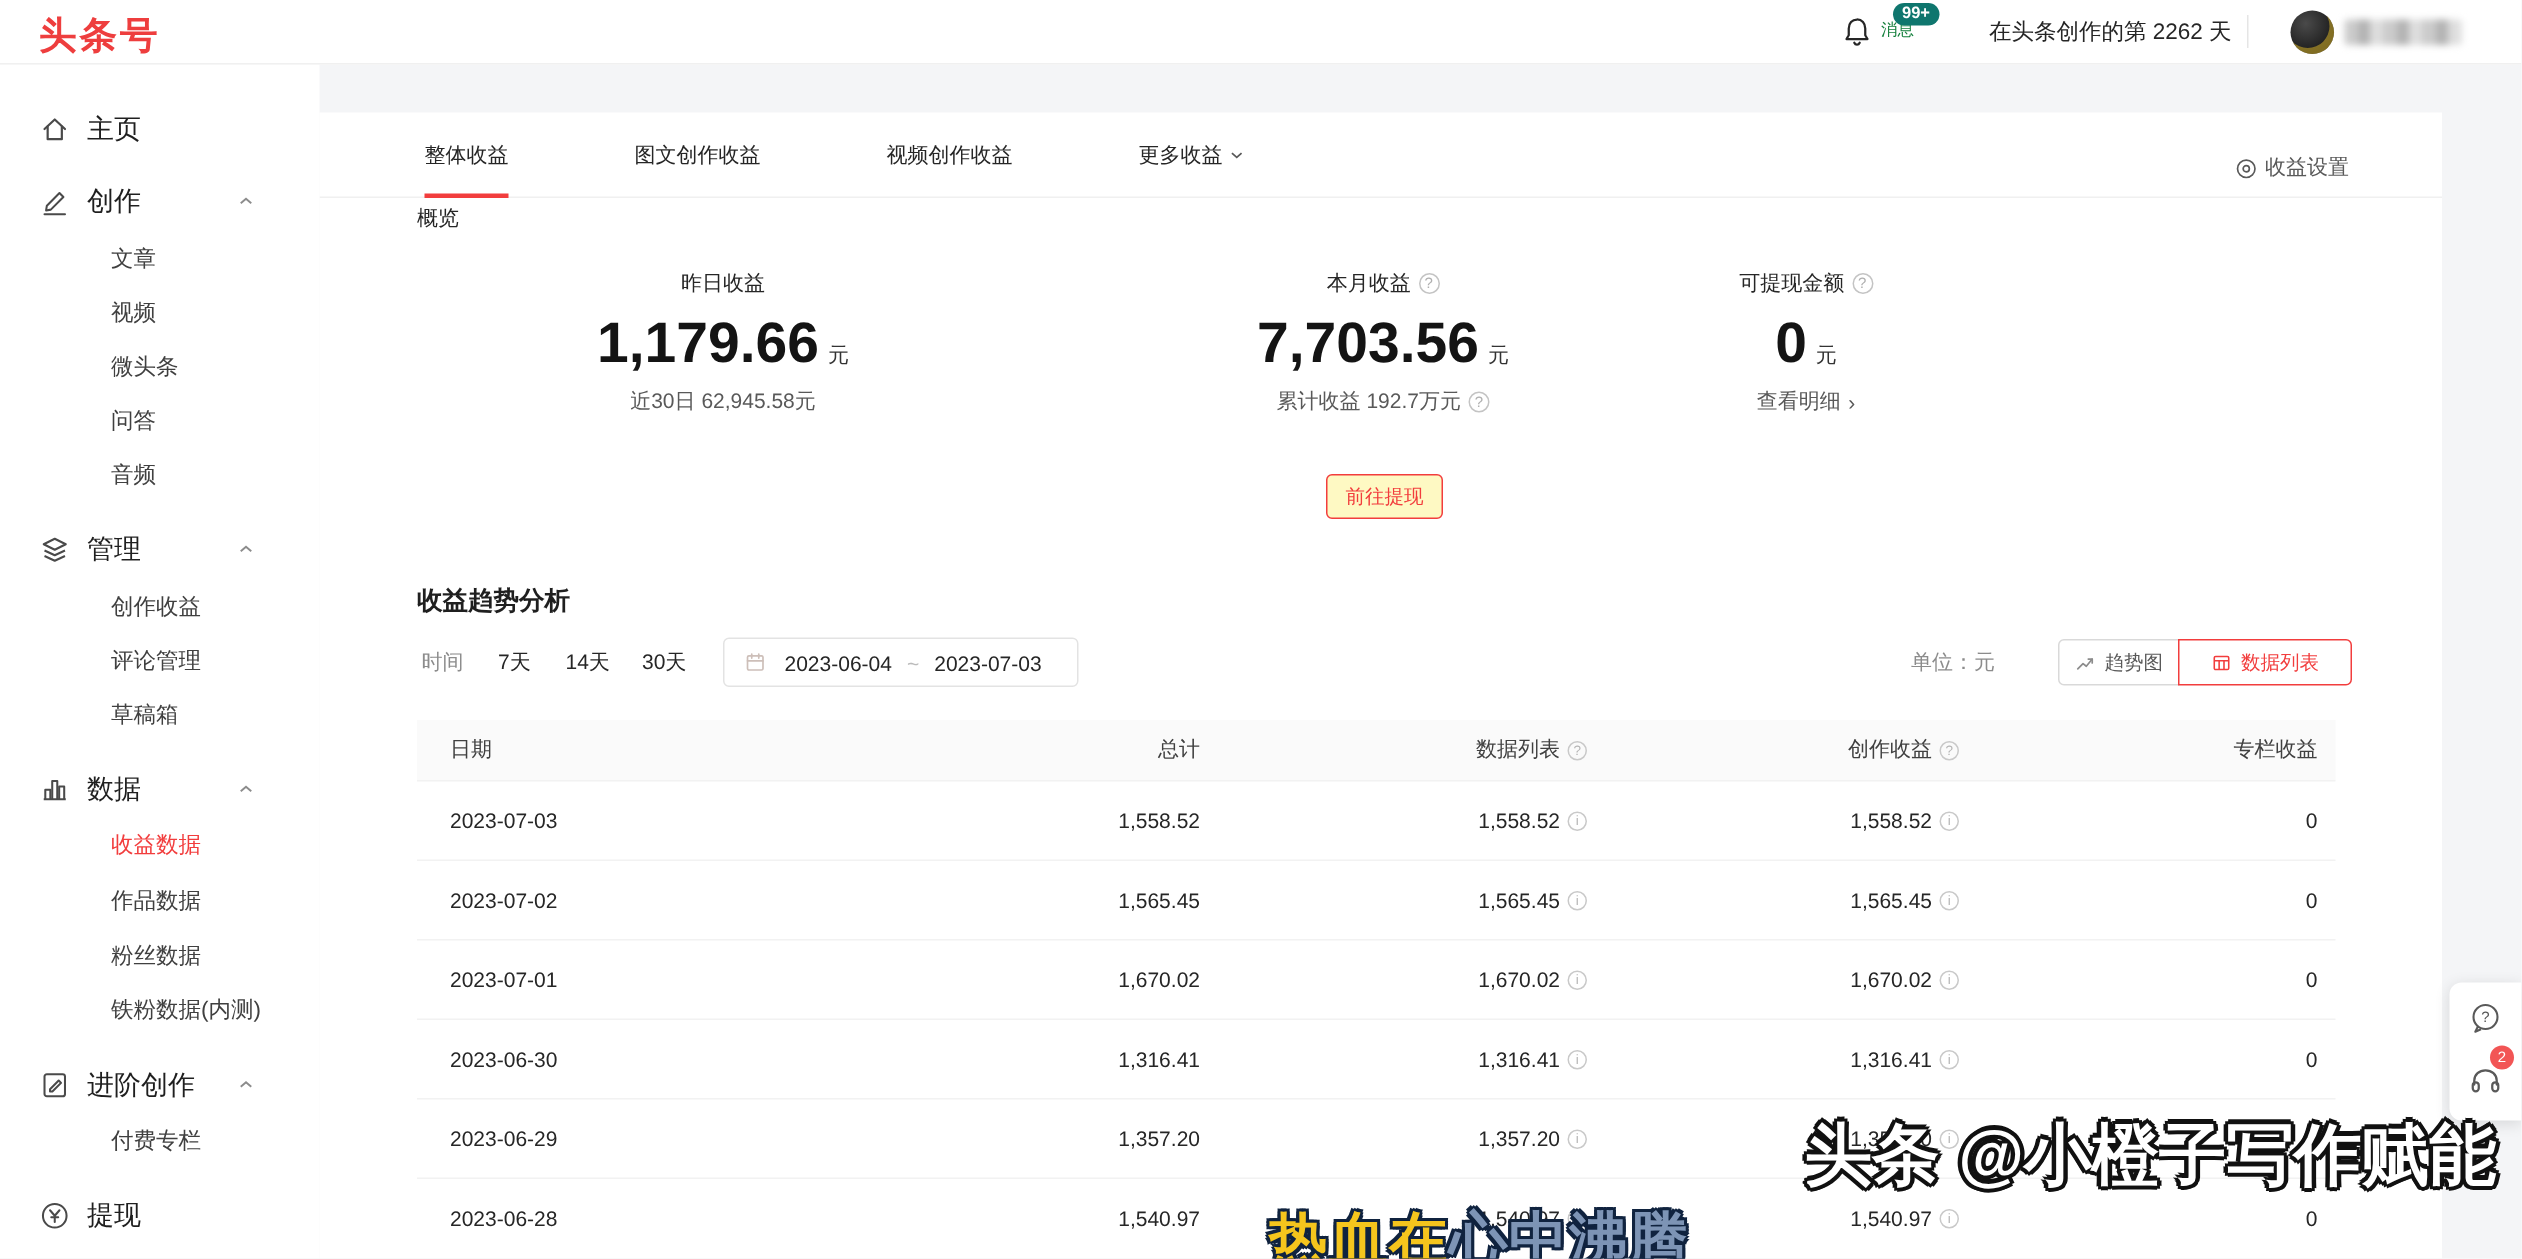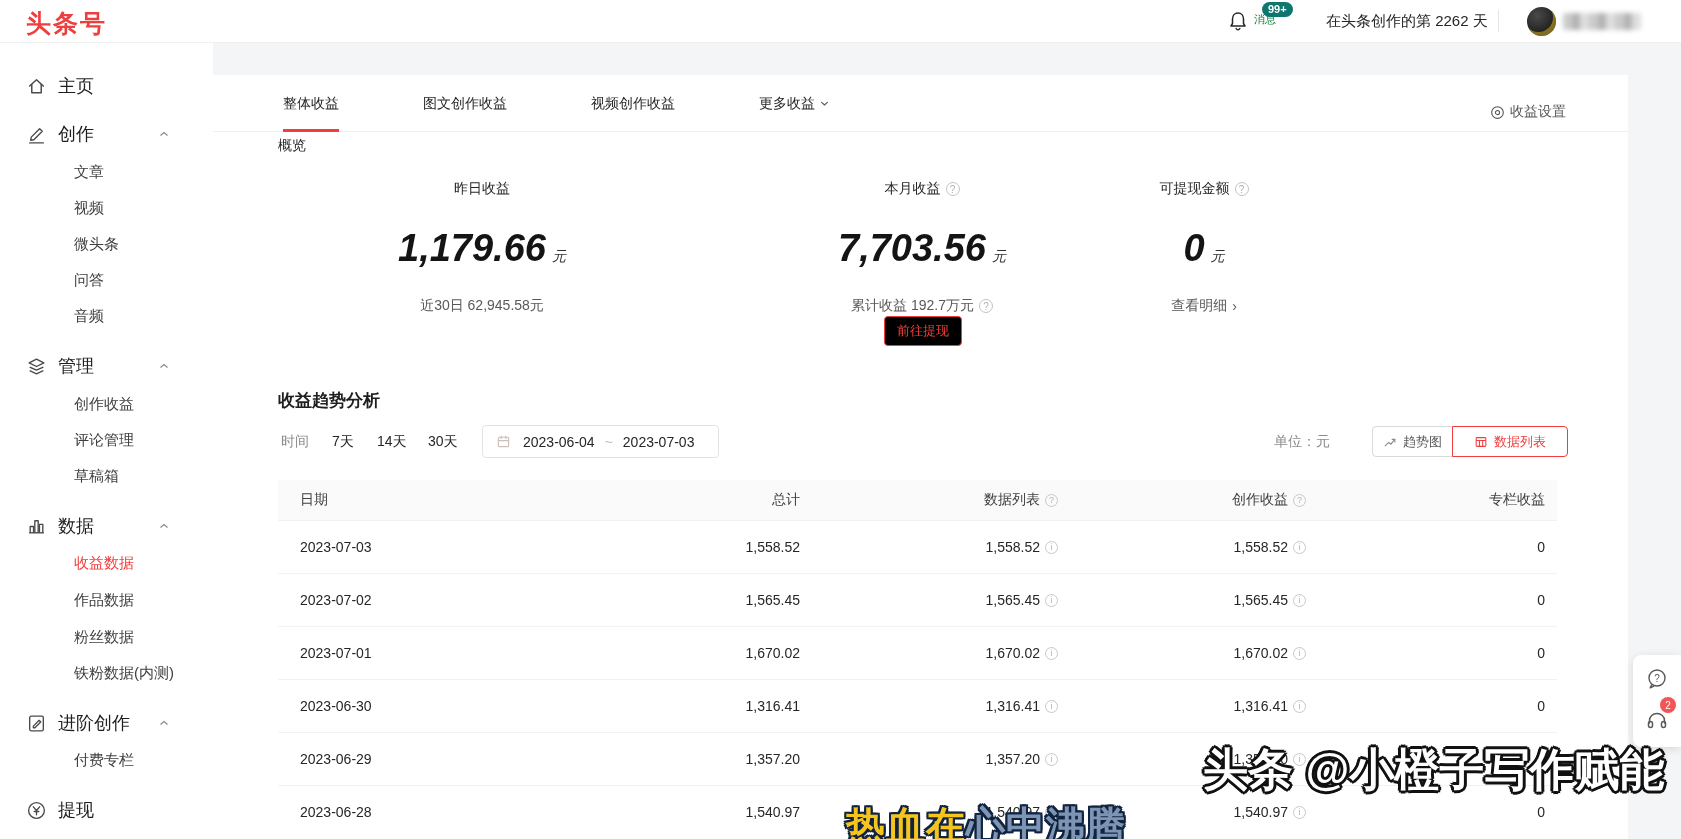--- a/index.html
+++ b/index.html
@@ -42,27 +42,27 @@
     color:#262626; cursor:pointer; gap:4px; }
   .tab.active::after { content:""; position:absolute; left:0; right:0; bottom:0; height:3px; background:#f23d3d; }
   .settings { position:absolute; left:1490px; top:103px; display:flex; align-items:center; gap:5px;
     font-size:14px; color:#595959; cursor:pointer; z-index:7; }
   .overview-label { position:absolute; left:278px; top:137px; font-size:14px; color:#262626; z-index:7; }
 
   
   .card { position:absolute; top:180px; width:300px; display:flex; flex-direction:column;
     align-items:center; z-index:7; }
   .card .clabel { font-size:14px; color:#262626; display:flex; align-items:center; gap:5px; }
-  .card .cvalue { margin-top:19px; font-size:38px; font-weight:bold; color:#141414; line-height:62px;font-style:italic; }
+  .card .cvalue { margin-top:8px; font-size:38px; font-weight:bold; color:#141414; line-height:46px; }
   .card .cunit { font-size:14px; font-weight:normal; color:#333; margin-left:6px; }
-  .card .csub { margin-top:10px; font-size:14px; color:#595959; display:flex; align-items:center; gap:5px; }
+  .card .csub { font-size:14px; color:#595959; display:flex; align-items:center; gap:5px; }
   .card .clink { cursor:pointer; }
   .qico { display:inline-flex; width:14px; height:14px; border:1px solid #c4c4c4; border-radius:50%;
     color:#b0b0b0; font-size:10px; align-items:center; justify-content:center; flex:0 0 auto; }
-  .withdraw-btn { position:absolute; left:884px; top:316px; width:78px; height:30px; background:#000000;
+  .withdraw-btn { position:absolute; left:884px; top:316px; width:78px; height:30px; background:#fef9c3;
     border:1px solid #f23d3d; border-radius:4px; color:#f23d3d; font-size:13px; cursor:pointer; z-index:7;
     font-family:"Liberation Sans", sans-serif; }
 
   
   .trend-title { position:absolute; left:278px; top:389px; font-size:17px; font-weight:bold; color:#1f1f1f; z-index:7; }
   .time-label { position:absolute; left:281px; top:433px; font-size:14px; color:#8c8c8c; z-index:7; }
   .time-opt { position:absolute; top:433px; font-size:14px; color:#262626; cursor:pointer; z-index:7; }
   .datebox { position:absolute; left:482px; top:425px; width:237px; height:33px; border:1px solid #e3e3e3;
     border-radius:4px; display:flex; align-items:center; padding-left:13px; font-size:14px; color:#262626;
     cursor:pointer; z-index:7; background:#fff; }

